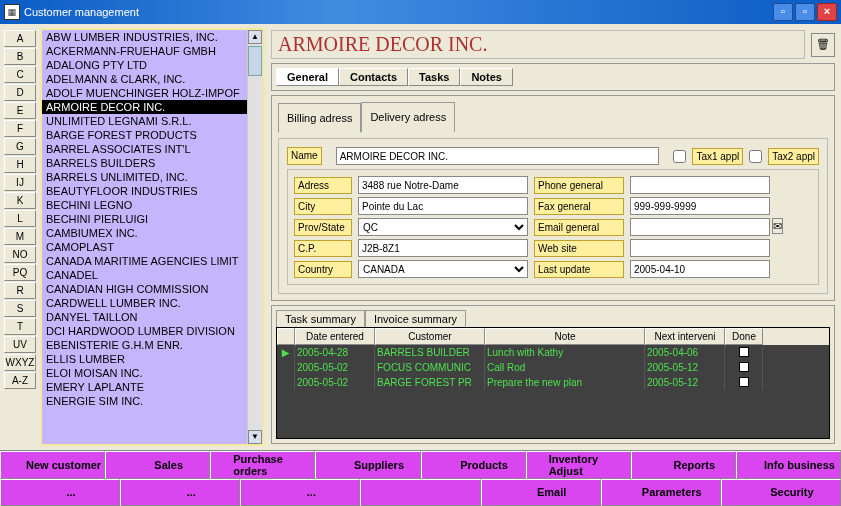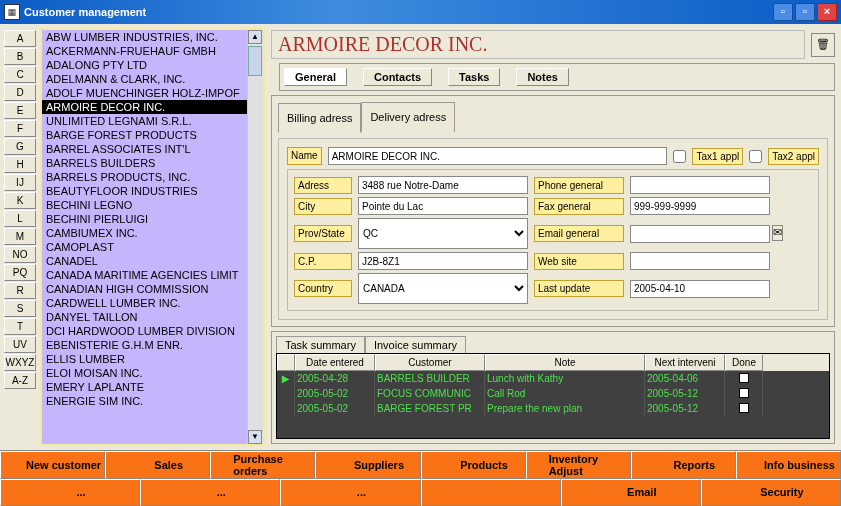--- a/index.html
+++ b/index.html
@@ -1,57 +1,57 @@
 <!DOCTYPE html>
 <html><head>
 <meta charset="utf-8">
 <style>
 * { margin: 0; padding: 0; box-sizing: border-box; font-family: Tahoma, sans-serif; font-size: 11px; }
 body { background: #ece9d8; width: 841px; height: 506px; overflow: hidden; }
 .titlebar { background: linear-gradient(to bottom, #3a6ea5, #1e5799 0%, #2989d8 50%, #2168c5 100%); background: linear-gradient(to right, #0a5bc4, #3f8ce0 40%, #0a5bc4); height: 24px; display: flex; align-items: center; padding: 0 4px; color: white; }
 .titlebar .icon { width: 16px; height: 16px; margin-right: 4px; background: #fff; border: 1px solid #333; display:inline-flex; align-items:center; justify-content:center; color:#333; font-size:9px;}
-.titlebar .title { font-weight: bold; flex: 1; }
+.titlebar .title { font-weight: normal; flex: 1; }
 .titlebar .wbtn { width: 20px; height: 18px; background: #4a8de8; border: 1px solid #1a4a9a; border-radius: 2px; margin-left: 2px; color: white; text-align: center; line-height: 14px; font-weight: bold; cursor: pointer; }
 .titlebar .wbtn.close { background: #e04343; border-color: #a02020; }
 .main { display: flex; height: calc(100% - 24px - 56px); padding: 4px; gap: 4px; }
 .alphanav { width: 32px; display: flex; flex-direction: column; gap: 1px; padding-top: 2px;}
 .alphabtn { height: 17px; background: #ece9d8; border: 1px solid #888; border-top-color: #fff; border-left-color: #fff; text-align: center; line-height: 15px; cursor: pointer; font-size: 10px;}
 .listbox { width: 225px; border: 2px solid #f4e9a0; background: #c4b5fd; overflow-y: auto; position: relative; }
 .listbox .item { padding: 1px 4px; white-space: nowrap; cursor: pointer; }
 .listbox .item.selected { background: #000; color: #fff; }
 .detail { flex: 1; display: flex; flex-direction: column; gap: 4px; padding: 2px;}
 .headerrow { display: flex; align-items: center; gap: 6px; }
 .company { color: #b03030; font-family: Georgia, serif; font-size: 20px; flex: 1; border: 1px solid #bbb; padding: 2px 6px; background: #ece9d8;}
 .trash { width: 24px; height: 24px; border: 1px solid #888; background: #ece9d8; display:flex; align-items:center; justify-content:center; cursor:pointer;}
-.tabs { display: flex; gap: 16px; border: 1px solid #999; padding: 4px; background: #ece9d8; margin-left: 8px;}
+.tabs { display: flex; gap: 0; border: 1px solid #999; padding: 4px; background: #ece9d8;}
 .tab { border: 1px solid #888; border-top-color:#fff; border-left-color:#fff; padding: 2px 10px; background: #ece9d8; cursor: pointer; font-weight: bold;}
 .tab.active { background: #fff;}
 .fieldset { border: 1px solid #999; background: #ece9d8; padding: 6px; }
 .subtabs { display: flex; margin-bottom: 6px;}
 .subtab { border: 1px solid #999; border-bottom: none; padding: 8px 8px; background: #ece9d8; cursor: pointer; }
 .subtab.active { background: #ece9d8; border-bottom: 1px solid #ece9d8; position:relative; top:1px;}
 .formgrid { display: grid; grid-template-columns: 58px 170px 90px 140px; gap: 3px 6px; align-items:center; border:1px solid #bbb; padding:6px;}
 .lbl { background: #fff0a0; border: 1px solid #c0a030; padding: 2px 3px; white-space: nowrap; font-size:10px;}
 .inp { border: 1px solid #888; background: #fff; padding: 1px 3px; height: 18px; font-size:10px;}
-.sel { border: 1px solid #888; background: #fff; height: 31px; font-size:10px;}
+.sel { border: 1px solid #888; background: #fff; height: 18px; font-size:10px;}
 .tasksection { border: 1px solid #999; background: #ece9d8; padding: 4px; flex:1; display:flex; flex-direction:column;}
 .tasktabs { display: flex; }
 .tasktab { border: 1px solid #999; border-bottom:none; padding: 2px 8px; cursor:pointer;}
 .taskgrid { flex:1; background: #404040; border: 1px solid #000; }
 .tghead { display: grid; grid-template-columns: 18px 80px 110px 160px 80px 38px; background: #ece9d8;}
 .tghead div { border: 1px solid #888; border-top-color:#fff; border-left-color:#fff; padding: 2px; text-align:center; font-size:10px;}
 .tgrow { display: grid; grid-template-columns: 18px 80px 110px 160px 80px 38px; }
 .tgrow div { padding: 2px; color: #4de04d; border-right:1px solid #555; font-size:10px;}
 .tgrow .arrow { color:#4de04d; text-align:center;}
 .tgrow .chk { display:flex; justify-content:center;}
 .tgrow .chk span{ width:10px; height:10px; background:#fff; border:1px solid #000;}
 .bottombar { height: 56px; display: flex; flex-direction: column; border-top: 1px solid #888;}
 .btnrow { display: flex; flex: 1;}
-.bbtn { flex: 1; border: 1px solid #888; border-top-color:#fff; border-left-color:#fff; background: #f97316; display:flex; align-items:center; justify-content:center; cursor:pointer; font-weight: bold; padding-left: 22px;}
-.toprow { display:flex; gap:6px;border-radius:9px;}
+.bbtn { flex: 1; border: 1px solid #888; border-top-color:#fff; border-left-color:#fff; background: #d946ef; display:flex; align-items:center; justify-content:center; cursor:pointer; font-weight: bold; padding-left: 22px;}
+.toprow { display:flex; gap:14px;border-radius:9px;}
 .taxrow { display:flex; gap:6px; align-items:center;}
 .emailicon { border:1px solid #888; width:22px; height:16px; display:flex; align-items:center; justify-content:center; cursor:pointer; background:#ece9d8;}
 .scrollbar { position:absolute; right:0; top:0; width:16px; height:100%; background:#e0e0e0; border-left:1px solid #ccc;}
 .scrollthumb { position:absolute; top:16px; width:14px; height:30px; background:#c8d4ea; border:1px solid #7a9; left:0;}
 .scrollbtn { width:14px; height:14px; background:#d8e0f0; border:1px solid #888; position:absolute; left:0; text-align:center; font-size:8px; line-height:12px;}
 </style>
 </head>
 <body>
 
 <div class="titlebar">
@@ -90,28 +90,28 @@
     <div class="item">ABW LUMBER INDUSTRIES, INC.</div>
       <div class="item">ACKERMANN-FRUEHAUF GMBH</div>
       <div class="item">ADALONG PTY LTD</div>
       <div class="item">ADELMANN &amp; CLARK, INC.</div>
       <div class="item">ADOLF MUENCHINGER HOLZ-IMPOF</div>
       <div class="item selected">ARMOIRE DECOR INC.</div>
       <div class="item">UNLIMITED LEGNAMI S.R.L.</div>
       <div class="item">BARGE FOREST PRODUCTS</div>
       <div class="item">BARREL ASSOCIATES INT'L</div>
       <div class="item">BARRELS BUILDERS</div>
-      <div class="item">BARRELS PRODUCTS, INC.</div>
+      <div class="item">BARRELS UNLIMITED, INC.</div>
       <div class="item">BEAUTYFLOOR INDUSTRIES</div>
       <div class="item">BECHINI LEGNO</div>
       <div class="item">BECHINI PIERLUIGI</div>
       <div class="item">CAMBIUMEX INC.</div>
       <div class="item">CAMOPLAST</div>
+      <div class="item">CANADA MARITIME AGENCIES LIMIT</div>
       <div class="item">CANADEL</div>
-      <div class="item">CANADA MARITIME AGENCIES LIMIT</div>
       <div class="item">CANADIAN HIGH COMMISSION</div>
       <div class="item">CARDWELL LUMBER INC.</div>
       <div class="item">DANYEL TAILLON</div>
       <div class="item">DCI HARDWOOD LUMBER DIVISION</div>
       <div class="item">EBENISTERIE G.H.M ENR.</div>
       <div class="item">ELLIS LUMBER</div>
       <div class="item">ELOI MOISAN INC.</div>
       <div class="item">EMERY LAPLANTE</div>
       <div class="item">ENERGIE SIM INC.</div>
       <div class="scrollbar">
@@ -245,15 +245,16 @@
       <div class="bbtn">Inventory Adjust</div>
       <div class="bbtn">Reports</div>
       <div class="bbtn">Info business</div>
     </div>
   <div class="btnrow" id="brow2">
       <div class="bbtn">...</div>
       <div class="bbtn">...</div>
       <div class="bbtn">...</div>
       <div class="bbtn"></div>
       <div class="bbtn">Email</div>
+      <div class="bbtn">Parameters</div>
       <div class="bbtn">Security</div>
     </div>
 </div>
 
 </body></html>

